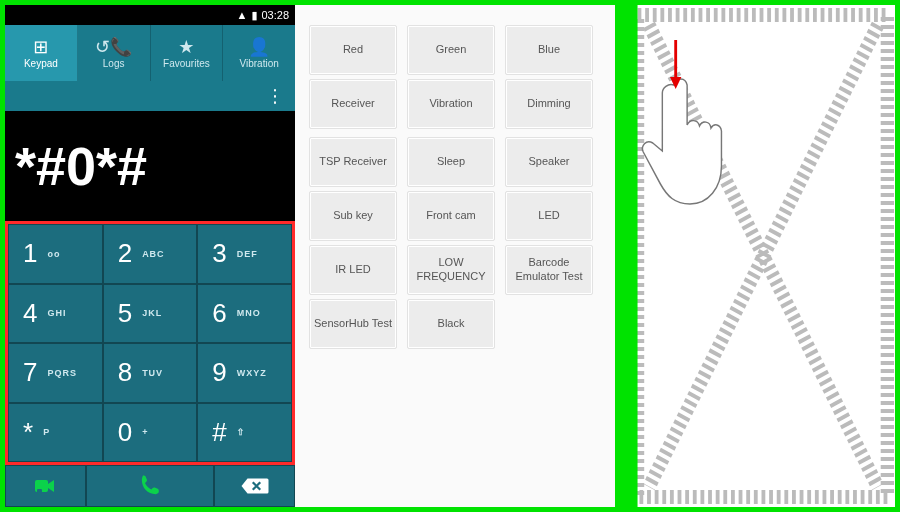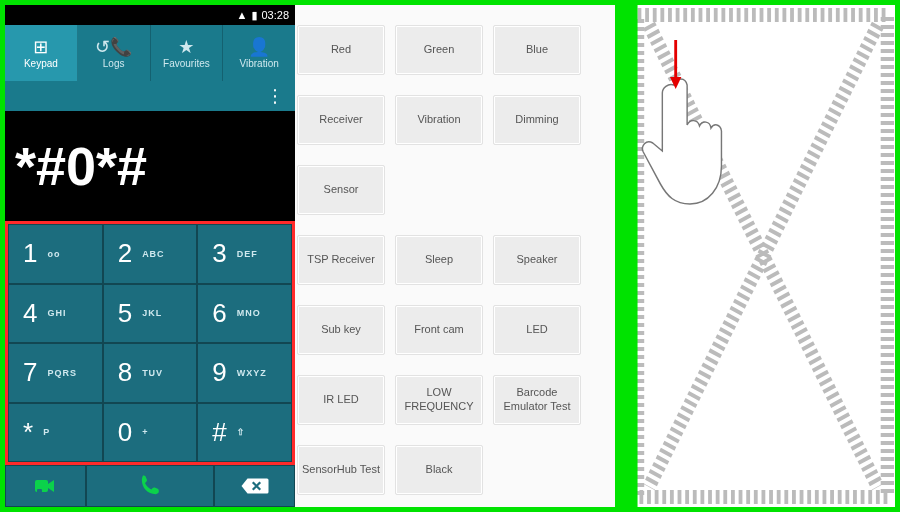--- a/index.html
+++ b/index.html
@@ -76,22 +76,22 @@
     display: flex; align-items: center; justify-content: center;
     border: 1px solid rgba(0,0,0,0.35);
   }
   .ic-video { color: #0bd24b; font-size: 20px; }
   .bb-del  { color: #fff; }
   svg.backspace { width: 30px; height: 20px; }
 
   
   .panel-tests {
     flex: 1; height: 100%; background: #fafafa;
-    padding: 20px 2px;
-    display: flex; flex-direction: column; gap: 20px;
+    padding: 20px 14px;
+    display: flex; flex-direction: column; gap: 4px;
   }
   .testrow { display: flex; gap: 10px; }
   .testbtn {
     width: 88px; height: 50px;
     background: #ececec;
     border: 1px solid #e2e2e2;
     color: #555; font-size: 11px;
     display: flex; align-items: center; justify-content: center;
     text-align: center; line-height: 1.25;
     border-radius: 2px;
@@ -225,21 +225,20 @@
         <div class="testbtn">Red</div>
         <div class="testbtn">Green</div>
         <div class="testbtn">Blue</div>
       </div>
       <div class="testrow">
         <div class="testbtn">Receiver</div>
         <div class="testbtn">Vibration</div>
         <div class="testbtn">Dimming</div>
       </div>
       <div class="testrow">
-        <div class="testbtn">Sensor</div>
       </div>
       <div class="testrow">
         <div class="testbtn">TSP Receiver</div>
         <div class="testbtn">Sleep</div>
         <div class="testbtn">Speaker</div>
       </div>
       <div class="testrow">
         <div class="testbtn">Sub key</div>
         <div class="testbtn">Front cam</div>
         <div class="testbtn">LED</div>

